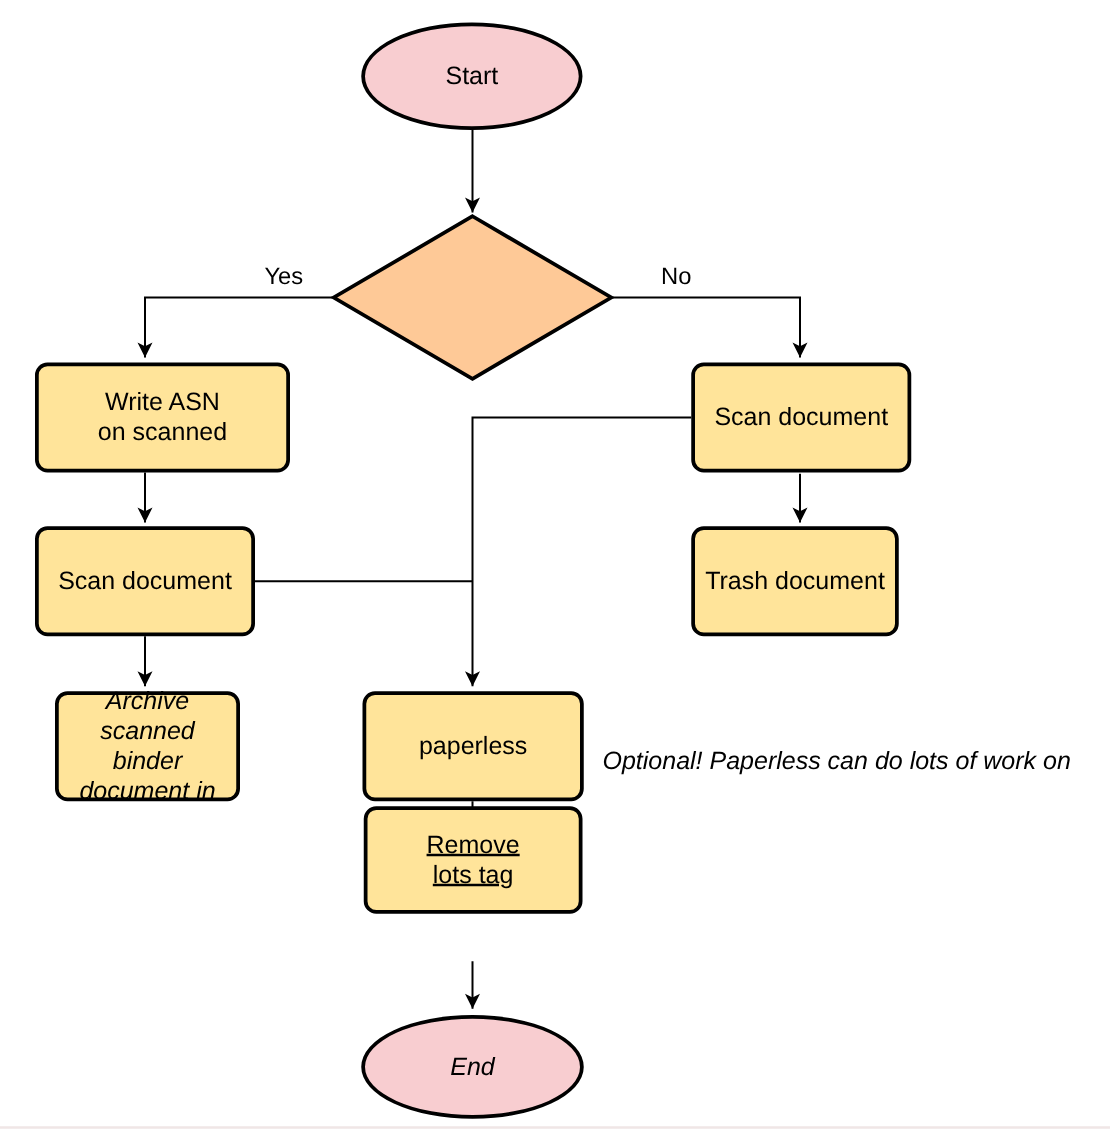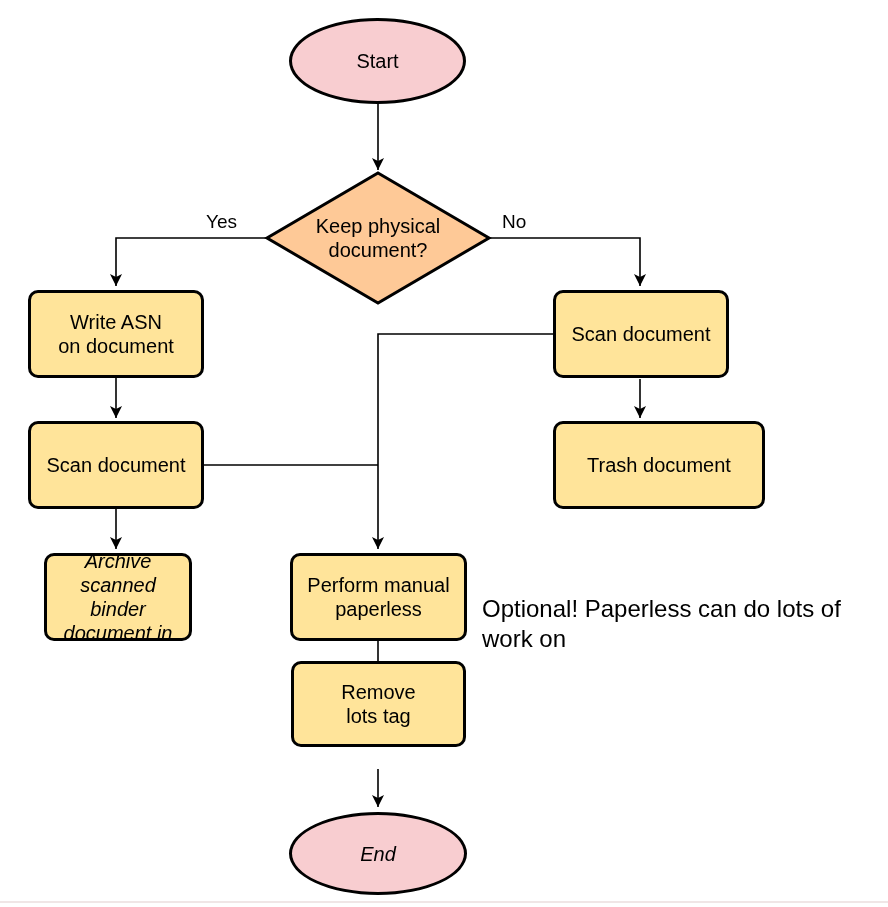--- a/index.html
+++ b/index.html
@@ -9,23 +9,23 @@
   svg.wires{position:absolute;left:0;top:0;z-index:0;}
   .edge{stroke:var(--stroke);fill:none;stroke-width:1.6px;}
   .arrowhead{fill:var(--stroke);stroke:none;}
   .decision-shape{fill:var(--decision-fill);stroke:var(--stroke);stroke-width:3px;stroke-linejoin:miter;}
   .node{position:absolute;box-sizing:border-box;border:3px solid var(--stroke);
         display:flex;align-items:center;justify-content:center;text-align:center;
         font-size:20px;line-height:24px;z-index:2;}
   .process{background:var(--process-fill);border-radius:10px;}
   .terminal{background:var(--terminal-fill);border-radius:50%;}
   .label .line{display:block;}
-  .free-label{position:absolute;z-index:3;font-size:19px;line-height:24px;}
+  .free-label{position:absolute;z-index:3;font-size:19px;line-height:24px;text-align:center;}
   .diamond-label{position:absolute;z-index:3;font-size:20px;line-height:24px;text-align:center;}
-  .note{position:absolute;z-index:3;font-size:24px;line-height:30px;
+  .note{position:absolute;z-index:3;font-size:20px;line-height:30px;font-style:italic;
         color:var(--note-text);text-align:left;}
   .bottom-rule{position:absolute;left:0;right:0;top:901px;height:2px;
                background:var(--bottom-rule);z-index:1;}
 </style>
 </head>
 <body>
 
 <div class="stage">
 
   <svg class="wires" width="888" height="907" viewBox="0 0 888 907">
@@ -48,32 +48,28 @@
 
     <polygon class="decision-shape" points="378,173 489,238 378,303 267,238"></polygon>
   </svg>
 
   <div class="node terminal" style="left:289px;top:18px;width:177px;height:86px;">
     <div class="label">
       <span class="line">Start</span>
     </div>
   </div>
 
-  <div class="diamond-label" style="left:288px;top:214px;width:180px;">
-    <span class="line" style="display:block">Keep physical</span>
-    <span class="line" style="display:block">document?</span>
-  </div>
 
   <div class="free-label" style="left:206px;top:210px;width:42px;">Yes</div>
-  <div class="free-label" style="left:502px;top:210px;width:42px;">No</div>
+  <div class="free-label" style="left:520px;top:210px;width:42px;">No</div>
 
-  <div class="node process" style="left:28px;top:290px;width:176px;height:88px;">
+  <div class="node process" style="left:28px;top:290px;width:204px;height:88px;">
     <div class="label">
       <span class="line">Write ASN</span>
-      <span class="line">on document</span>
+      <span class="line">on scanned</span>
     </div>
   </div>
 
   <div class="node process" style="left:28px;top:421px;width:176px;height:88px;">
     <div class="label">
       <span class="line">Scan document</span>
     </div>
   </div>
 
   <div class="node process" style="left:44px;top:553px;width:148px;height:88px;font-style:italic;">
@@ -83,38 +79,37 @@
       <span class="line">document in</span>
     </div>
   </div>
 
   <div class="node process" style="left:553px;top:290px;width:176px;height:88px;">
     <div class="label">
       <span class="line">Scan document</span>
     </div>
   </div>
 
-  <div class="node process" style="left:553px;top:421px;width:212px;height:88px;">
+  <div class="node process" style="left:553px;top:421px;width:166px;height:88px;">
     <div class="label">
       <span class="line">Trash document</span>
     </div>
   </div>
 
   <div class="node process" style="left:290px;top:553px;width:177px;height:88px;">
     <div class="label">
-      <span class="line">Perform manual</span>
       <span class="line">paperless</span>
     </div>
   </div>
 
   <div class="note" style="left:482px;top:594px;width:404px;">
     <span class="line" style="display:block">Optional! Paperless can do lots of work on</span>
   </div>
 
-  <div class="node process" style="left:291px;top:661px;width:175px;height:86px;">
+  <div class="node process" style="left:291px;top:645px;width:175px;height:86px;text-decoration:underline;">
     <div class="label">
       <span class="line">Remove</span>
       <span class="line">lots tag</span>
     </div>
   </div>
 
   <div class="node terminal" style="left:289px;top:812px;width:178px;height:83px;font-style:italic;">
     <div class="label">
       <span class="line">End</span>
     </div>

